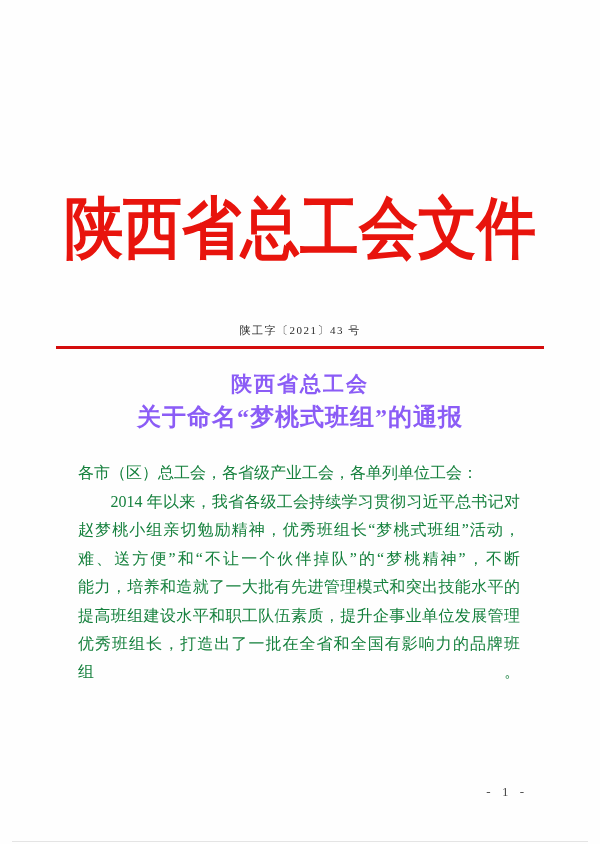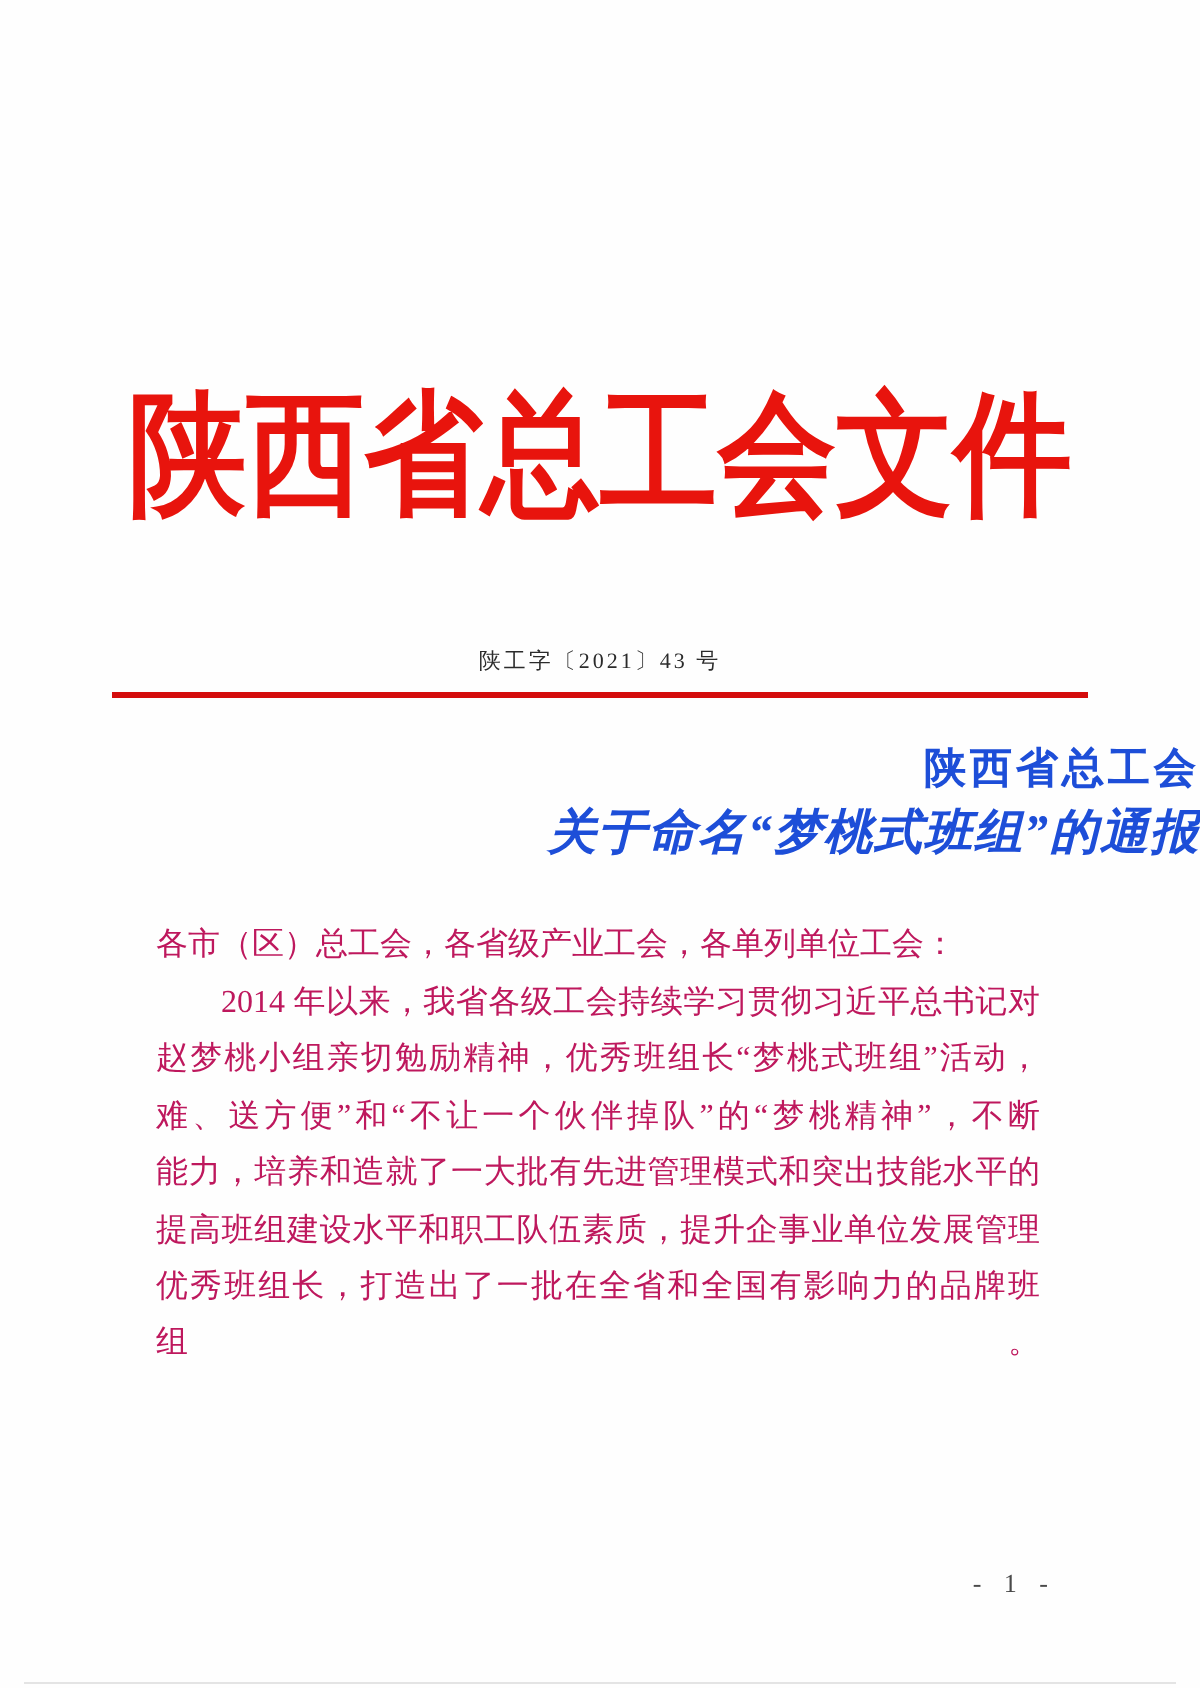--- a/index.html
+++ b/index.html
@@ -35,41 +35,40 @@
     letter-spacing: 1.5px;
     color: #2b2b2b;
   }
   .red-rule {
     width: 488px;
     height: 3px;
     margin: 8px auto 0 auto;
   }
   .doc-title {
     margin: 22px 0 0 0;
-    text-align: right;
+    text-align: center;
     font-weight: bold;
-    color: #1d4ed8;
+    color: #8b5cf6;
   }
   .doc-title .t1 {
     font-size: 21px;
     line-height: 1.25;
     letter-spacing: 2px;
   }
   .doc-title .t2 {
     margin-top: 5px;
     font-size: 24px;
     line-height: 1.3;
     letter-spacing: 1px;
-    font-style: italic;
   }
   .body-text {
     margin: 26px 80px 0 78px;
     font-size: 16px;
     line-height: 28.4px;
-    color: #be185d;
+    color: #15803d;
   }
   .body-line {
     text-align: justify;
     text-align-last: justify;
   }
   .body-line.salutation {
     text-align-last: left;
   }
   .page-num {
     position: absolute;

